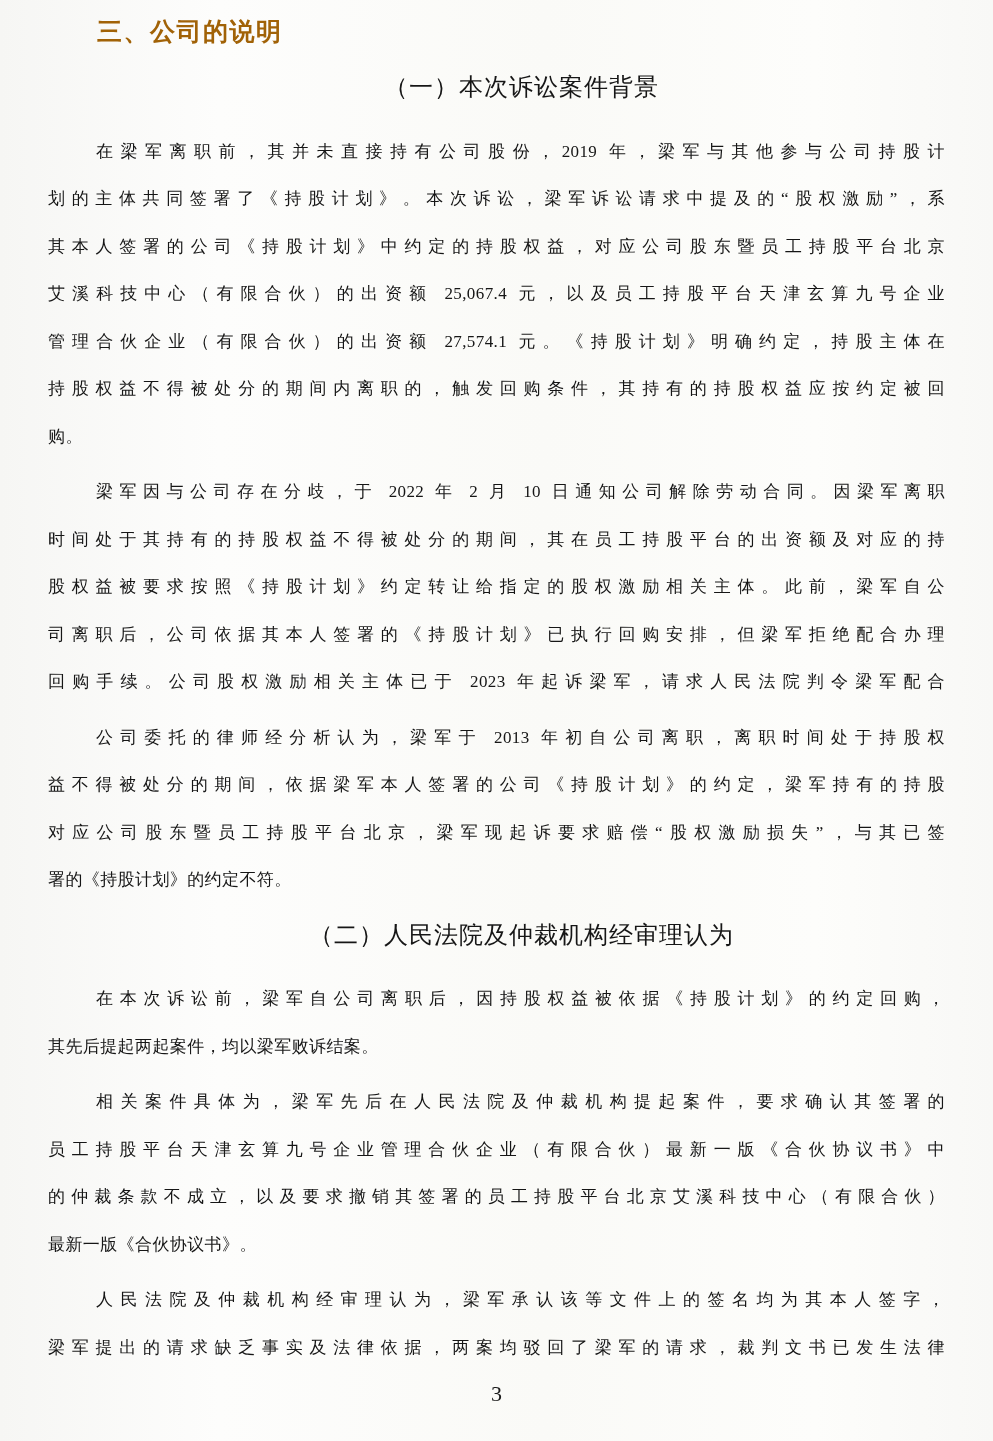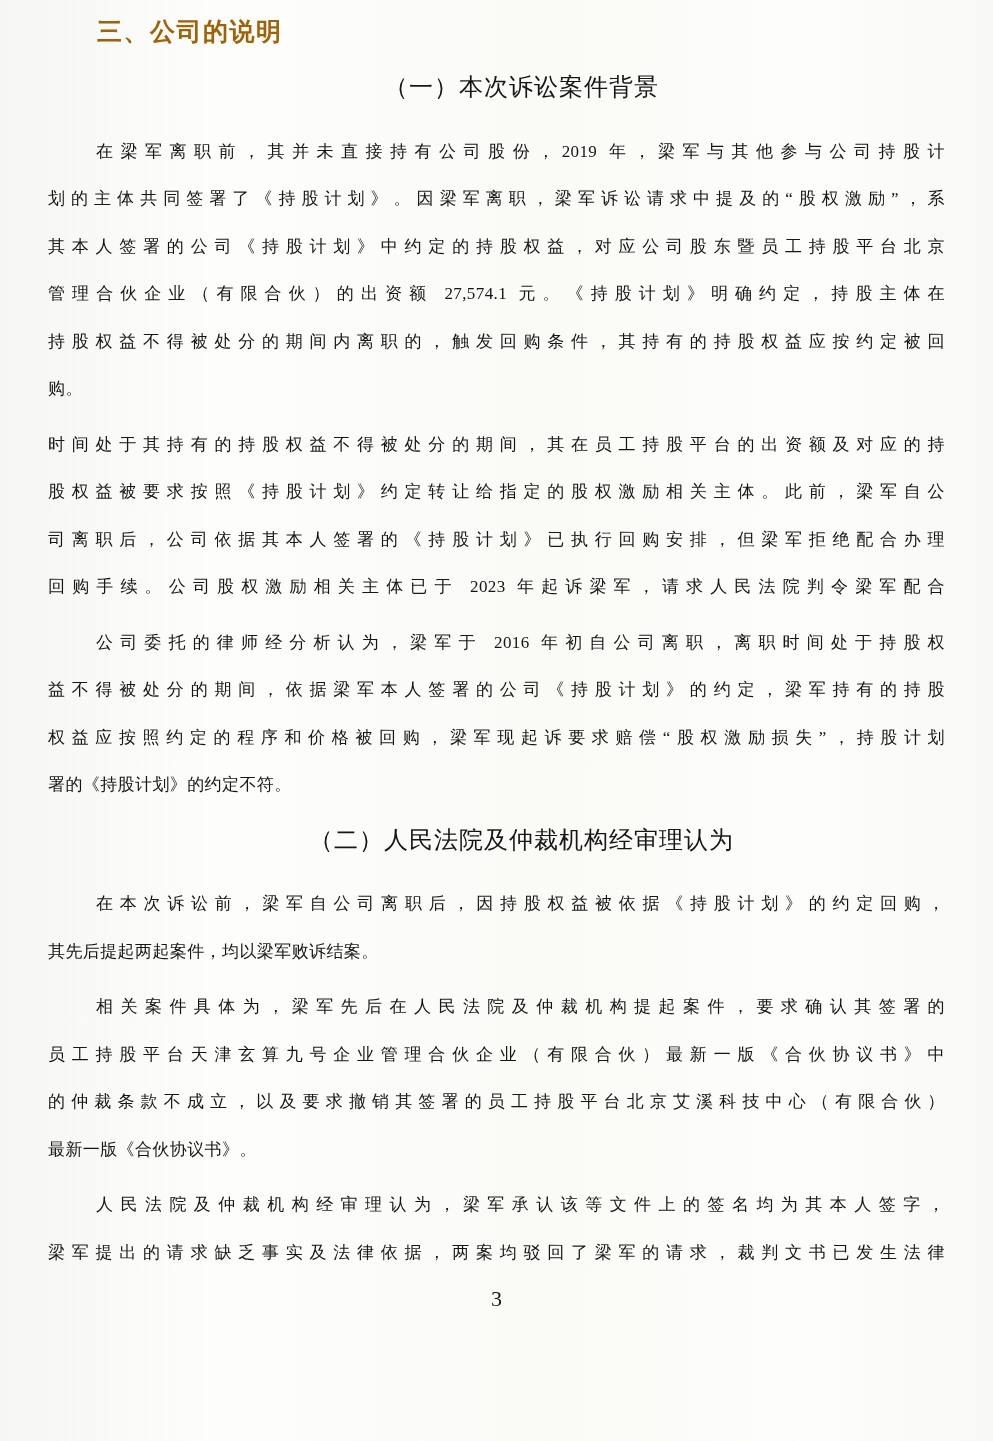--- a/index.html
+++ b/index.html
@@ -53,36 +53,38 @@
 </head>
 <body>
 
 <div>
   <div class="title">三、公司的说明</div>
 
   <div id="doc-body">
       <div class="subheading">（一）本次诉讼案件背景</div>
       <div class="para">
         <div class="line indent">在梁军离职前，其并未直接持有公司股份，2019 年，梁军与其他参与公司持股计</div>
-        <div class="line">划的主体共同签署了《持股计划》。因梁军离职，梁军诉讼请求中提及的“股权激励”，系</div>
+        <div class="line">划的主体共同签署了《持股计划》。本次诉讼，梁军诉讼请求中提及的“股权激励”，系</div>
         <div class="line">其本人签署的公司《持股计划》中约定的持股权益，对应公司股东暨员工持股平台北京</div>
+        <div class="line">艾溪科技中心（有限合伙）的出资额 25,067.4 元，以及员工持股平台天津玄算九号企业</div>
         <div class="line">管理合伙企业（有限合伙）的出资额 27,574.1 元。《持股计划》明确约定，持股主体在</div>
         <div class="line">持股权益不得被处分的期间内离职的，触发回购条件，其持有的持股权益应按约定被回</div>
         <div class="line lastline">购。</div>
       </div>
       <div class="para">
+        <div class="line indent">梁军因与公司存在分歧，于 2022 年 2 月 10 日通知公司解除劳动合同。因梁军离职</div>
         <div class="line">时间处于其持有的持股权益不得被处分的期间，其在员工持股平台的出资额及对应的持</div>
         <div class="line">股权益被要求按照《持股计划》约定转让给指定的股权激励相关主体。此前，梁军自公</div>
         <div class="line">司离职后，公司依据其本人签署的《持股计划》已执行回购安排，但梁军拒绝配合办理</div>
         <div class="line">回购手续。公司股权激励相关主体已于 2023 年起诉梁军，请求人民法院判令梁军配合</div>
       </div>
       <div class="para">
-        <div class="line indent">公司委托的律师经分析认为，梁军于 2016 年初自公司离职，离职时间处于持股权</div>
+        <div class="line indent">公司委托的律师经分析认为，梁军于 2013 年初自公司离职，离职时间处于持股权</div>
         <div class="line">益不得被处分的期间，依据梁军本人签署的公司《持股计划》的约定，梁军持有的持股</div>
-        <div class="line">权益应按照约定的程序和价格被回购，梁军现起诉要求赔偿“股权激励损失”，持股计划</div>
+        <div class="line">对应公司股东暨员工持股平台北京，梁军现起诉要求赔偿“股权激励损失”，与其已签</div>
         <div class="line lastline">署的《持股计划》的约定不符。</div>
       </div>
       <div class="subheading">（二）人民法院及仲裁机构经审理认为</div>
       <div class="para">
         <div class="line indent">在本次诉讼前，梁军自公司离职后，因持股权益被依据《持股计划》的约定回购，</div>
         <div class="line lastline">其先后提起两起案件，均以梁军败诉结案。</div>
       </div>
       <div class="para">
         <div class="line indent">相关案件具体为，梁军先后在人民法院及仲裁机构提起案件，要求确认其签署的</div>
         <div class="line">员工持股平台天津玄算九号企业管理合伙企业（有限合伙）最新一版《合伙协议书》中</div>

